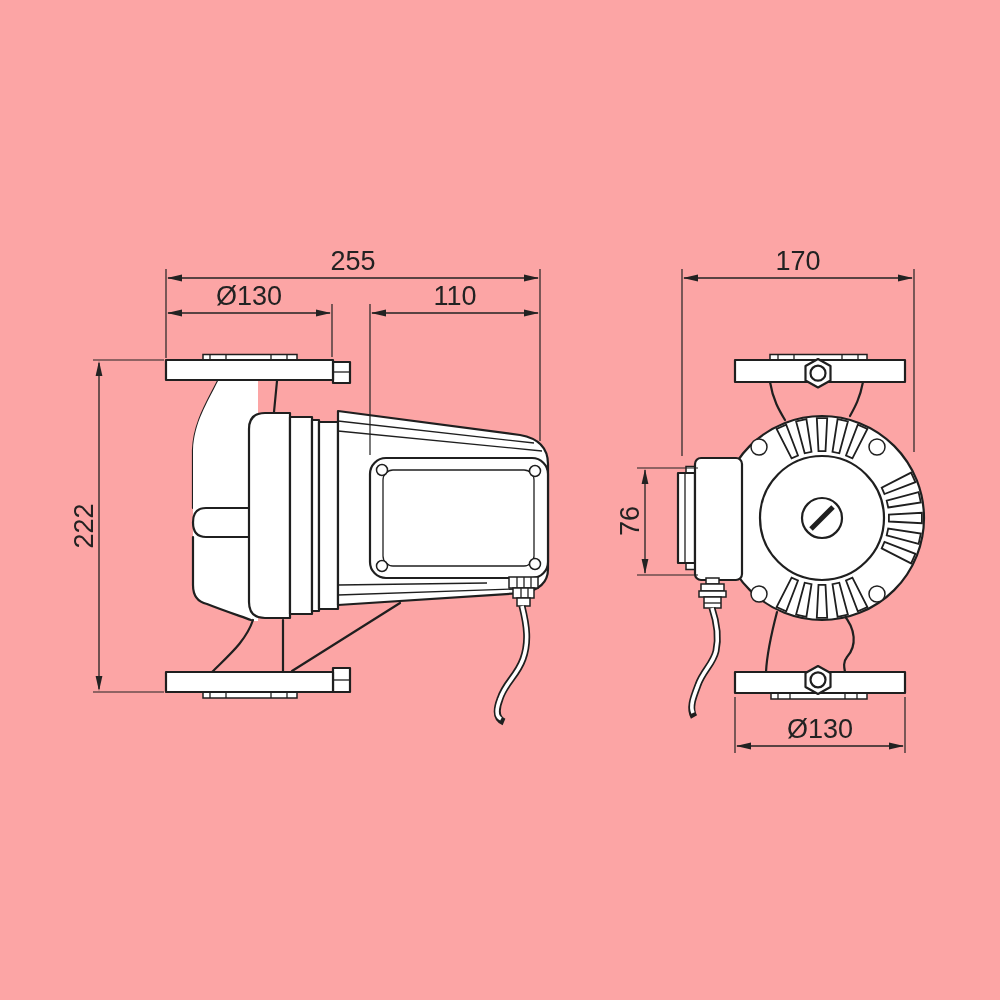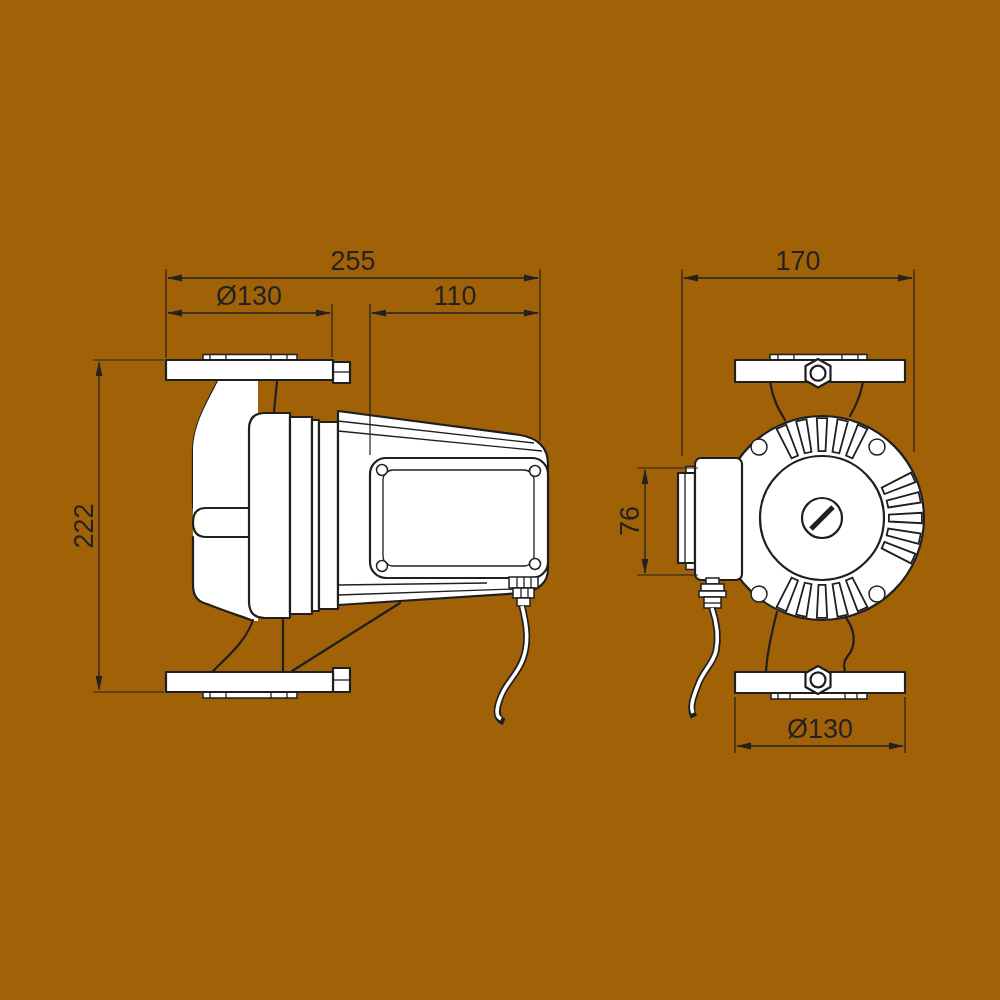--- a/index.html
+++ b/index.html
@@ -1,16 +1,16 @@
 <!DOCTYPE html>
 <html><head>
 <meta charset="utf-8">
 <style>
   html,body{margin:0;padding:0;background:#ffffff;}
-  .canvas{width:1000px;height:1000px;background:#a16207;position:relative;overflow:hidden;}
+  .canvas{width:1000px;height:1000px;background:#fca5a5;position:relative;overflow:hidden;}
   svg{display:block;}
   .dim-label{font-family:"Liberation Sans", sans-serif;font-size:27px;fill:#222222;}
   .obj{stroke:#1f1f1f;stroke-width:2.2;fill:none;stroke-linecap:round;stroke-linejoin:round;}
   .objf{stroke:#1f1f1f;stroke-width:2.2;fill:#ffffff;stroke-linejoin:round;}
   .objw{fill:#ffffff;stroke:none;}
   .thin{stroke:#1f1f1f;stroke-width:1.5;fill:#ffffff;}
   .hair{stroke:#1f1f1f;stroke-width:1.3;fill:none;}
   .dim{stroke:#222222;stroke-width:1.3;fill:none;}
   .ext{stroke:#222222;stroke-width:1.2;fill:none;}
   .arrow{fill:#222222;stroke:none;}

